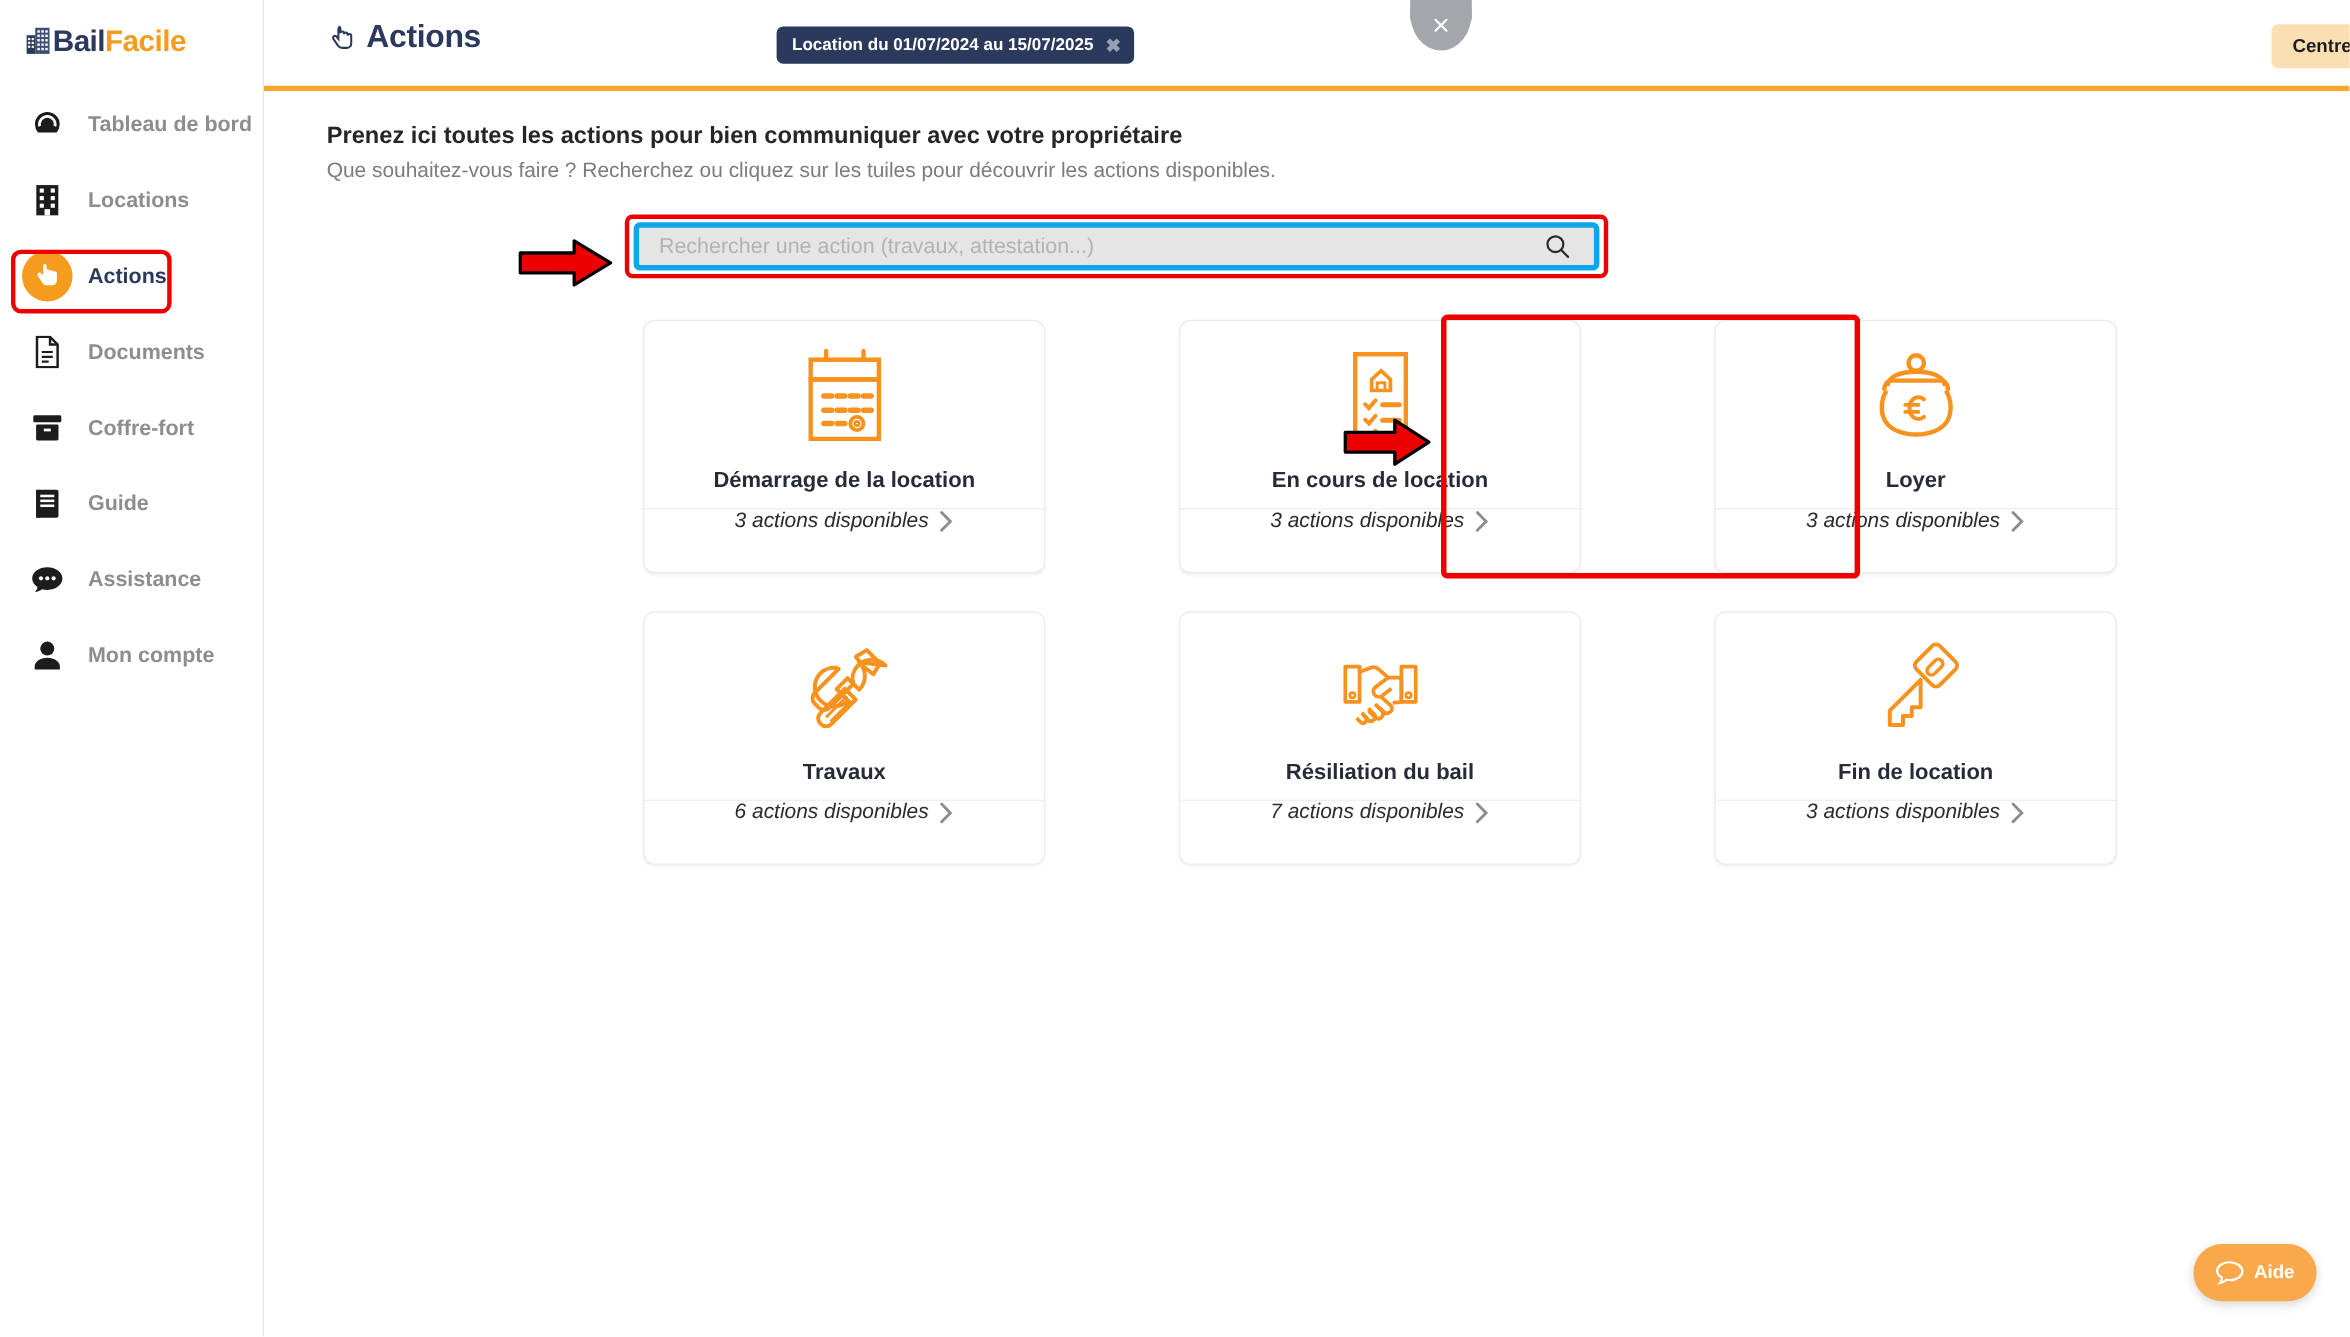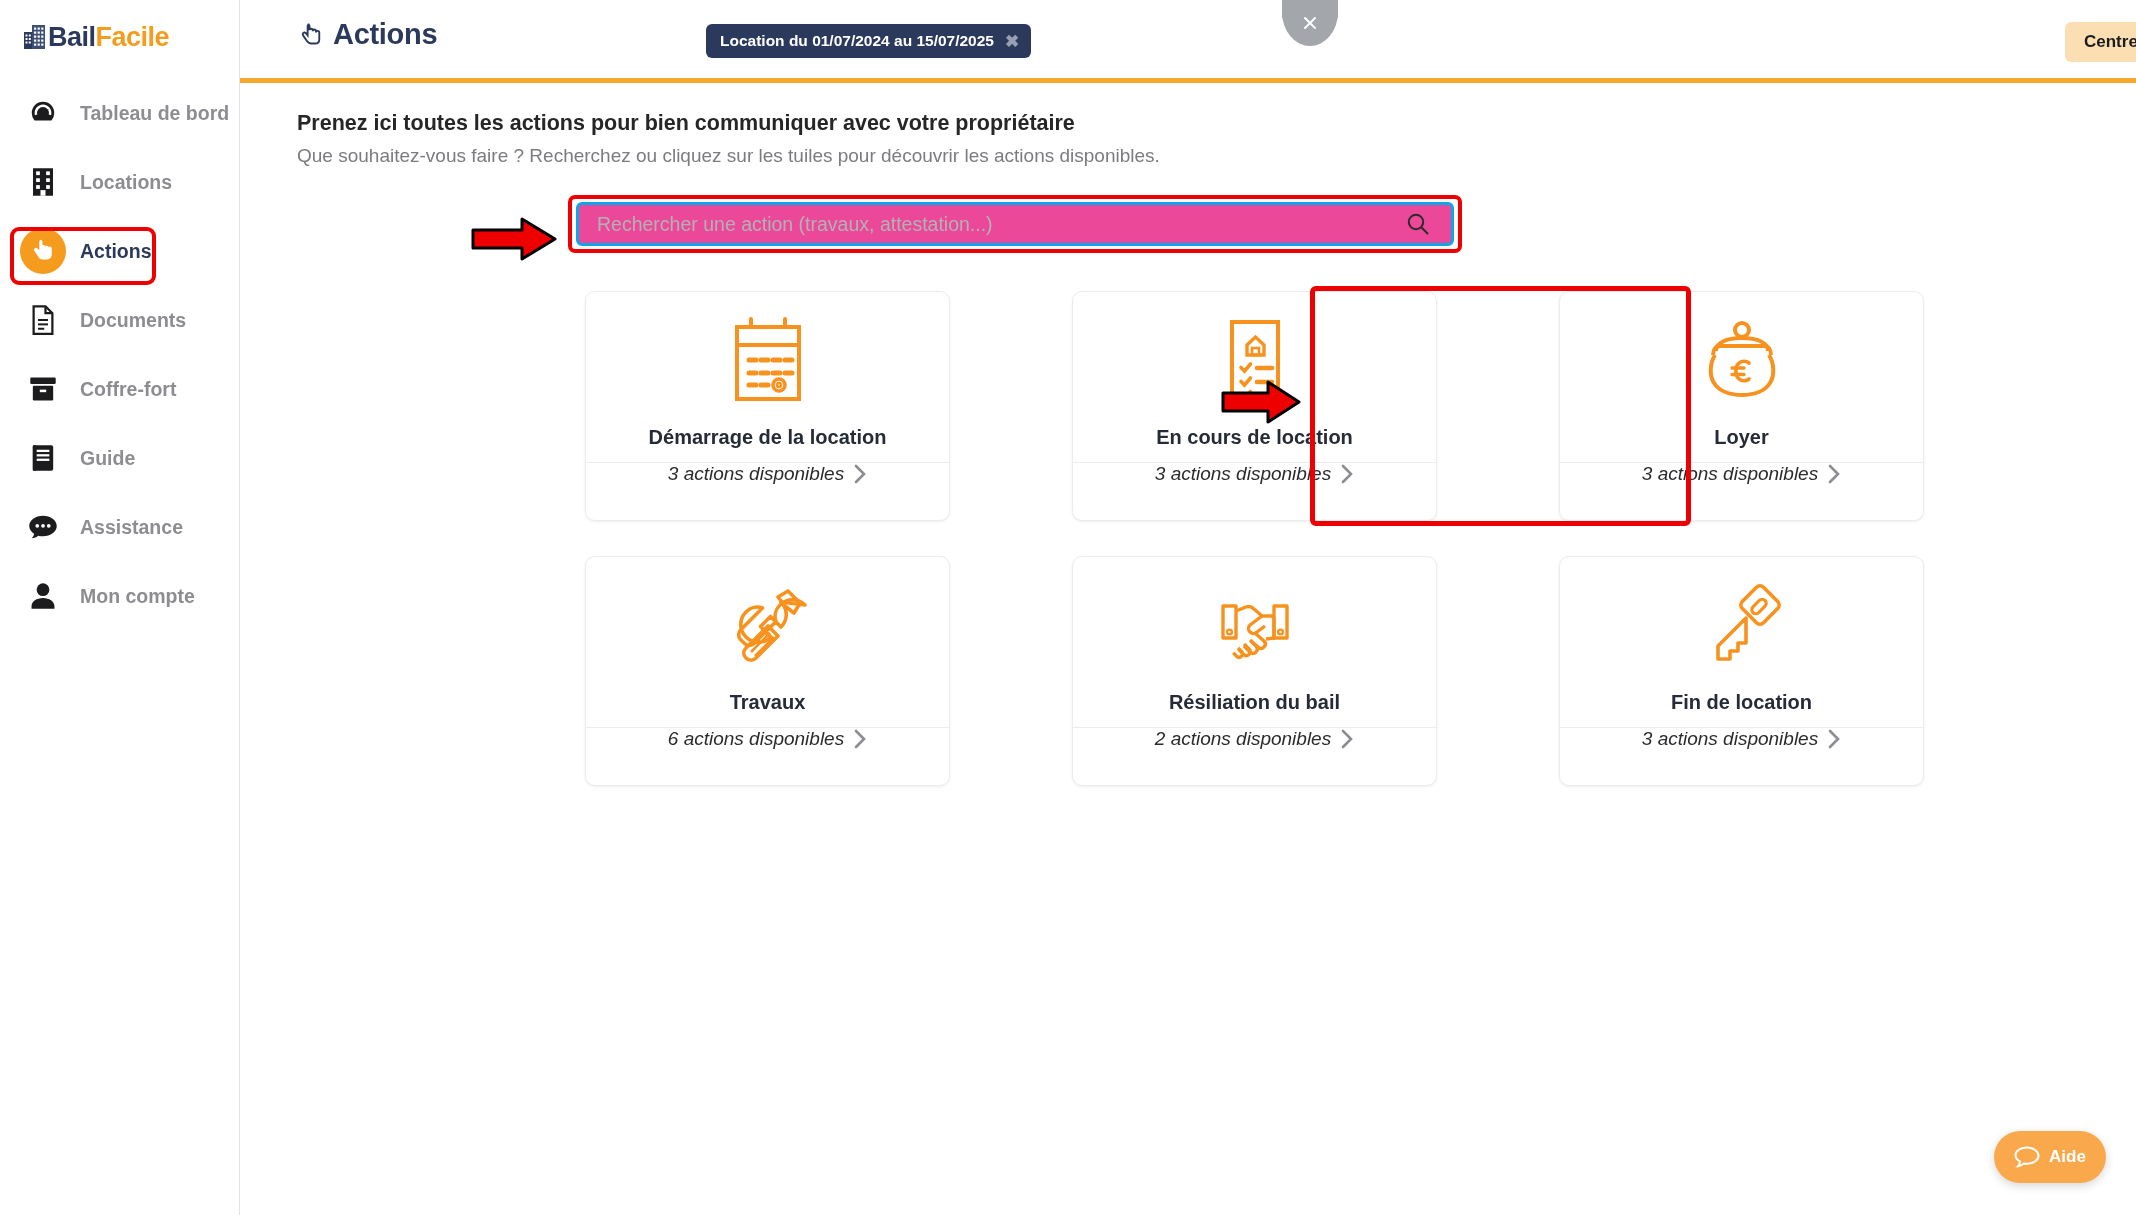--- a/index.html
+++ b/index.html
@@ -163,22 +163,22 @@
   #search-wrap { position: absolute; left: 328px; top: 112px; }
   #search-highlight {
     position: absolute; left: 0; top: 0;
     width: 894px; height: 58px;
     border: 4px solid #ee0000; border-radius: 7px;
     pointer-events: none;
   }
   #search-box {
     position: absolute; left: 8px; top: 7px;
     width: 878px; height: 44px;
-    background: #ec4899;
-    border: 3px solid #0ea5e9;
+    background: #e5e5e5;
+    border: 5px solid #0ea5e9;
     border-radius: 6px;
     display: flex; align-items: center;
   }
   #search-input {
     flex: 1 1 auto;
     height: 42px;
     border: none; outline: none; background: transparent;
     padding: 0 18px;
     font-size: 19.5px; color: #2b2b2e;
     font-family: "Liberation Sans", sans-serif;
@@ -594,21 +594,21 @@
                 <path d="M54 56 l8 7 c2 2 2 4 0 6 c-2 2 -4 2 -6 0 l-7 -6"></path>
                 <path d="M48 62 l6 6 c2 2 2 4 0 6 c-2 2 -4 2 -6 0 l-6 -6"></path>
                 <path d="M42 66 l5 5 c1.8 1.8 1.8 3.6 0 5.4 c-1.8 1.8 -3.6 1.8 -5.4 0 l-5 -5"></path>
                 <path d="M36 70 l3.5 3.5 c1.6 1.6 1.6 3.2 0 4.8 c-1.6 1.6 -3.2 1.6 -4.8 0 l-3.5 -3.5"></path>
                 <path d="M34 60 l-2 -1"></path>
               </svg>
             </div>
             <div class="card-title">Résiliation du bail</div>
           </div>
           <div class="card-footer">
-            <span class="card-footer-label">2 actions disponibles</span>
+            <span class="card-footer-label">7 actions disponibles</span>
             <span class="card-chevron">
               <svg width="14" height="22" viewBox="0 0 14 22" fill="none" stroke="#8d8d91" stroke-width="2.6" stroke-linecap="round">
                   <polyline points="3,3 11,11 3,19"></polyline>
                 </svg>
             </span>
           </div>
         </div>
 
         <div class="card">
           <div class="card-body">

